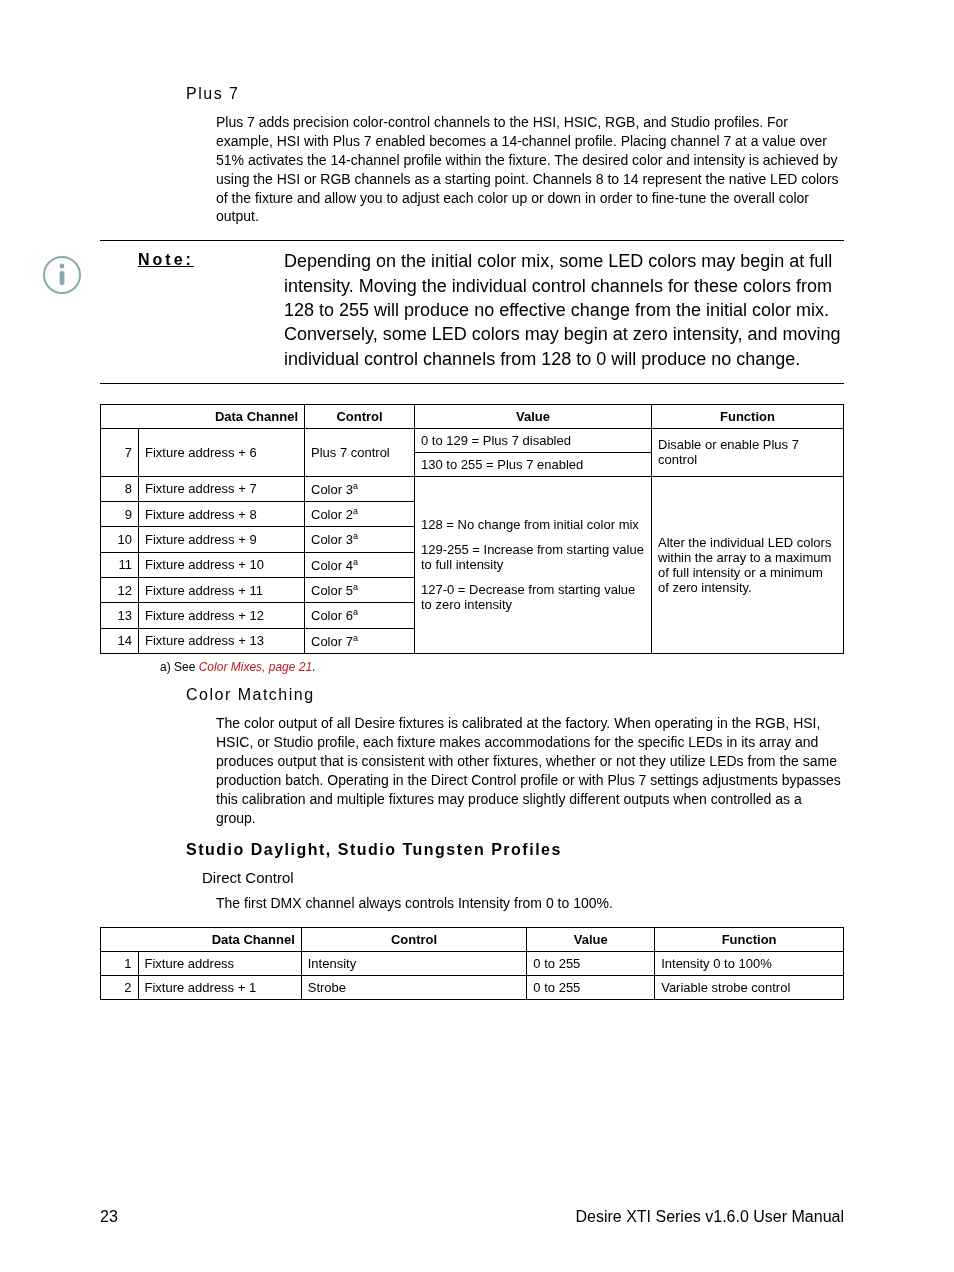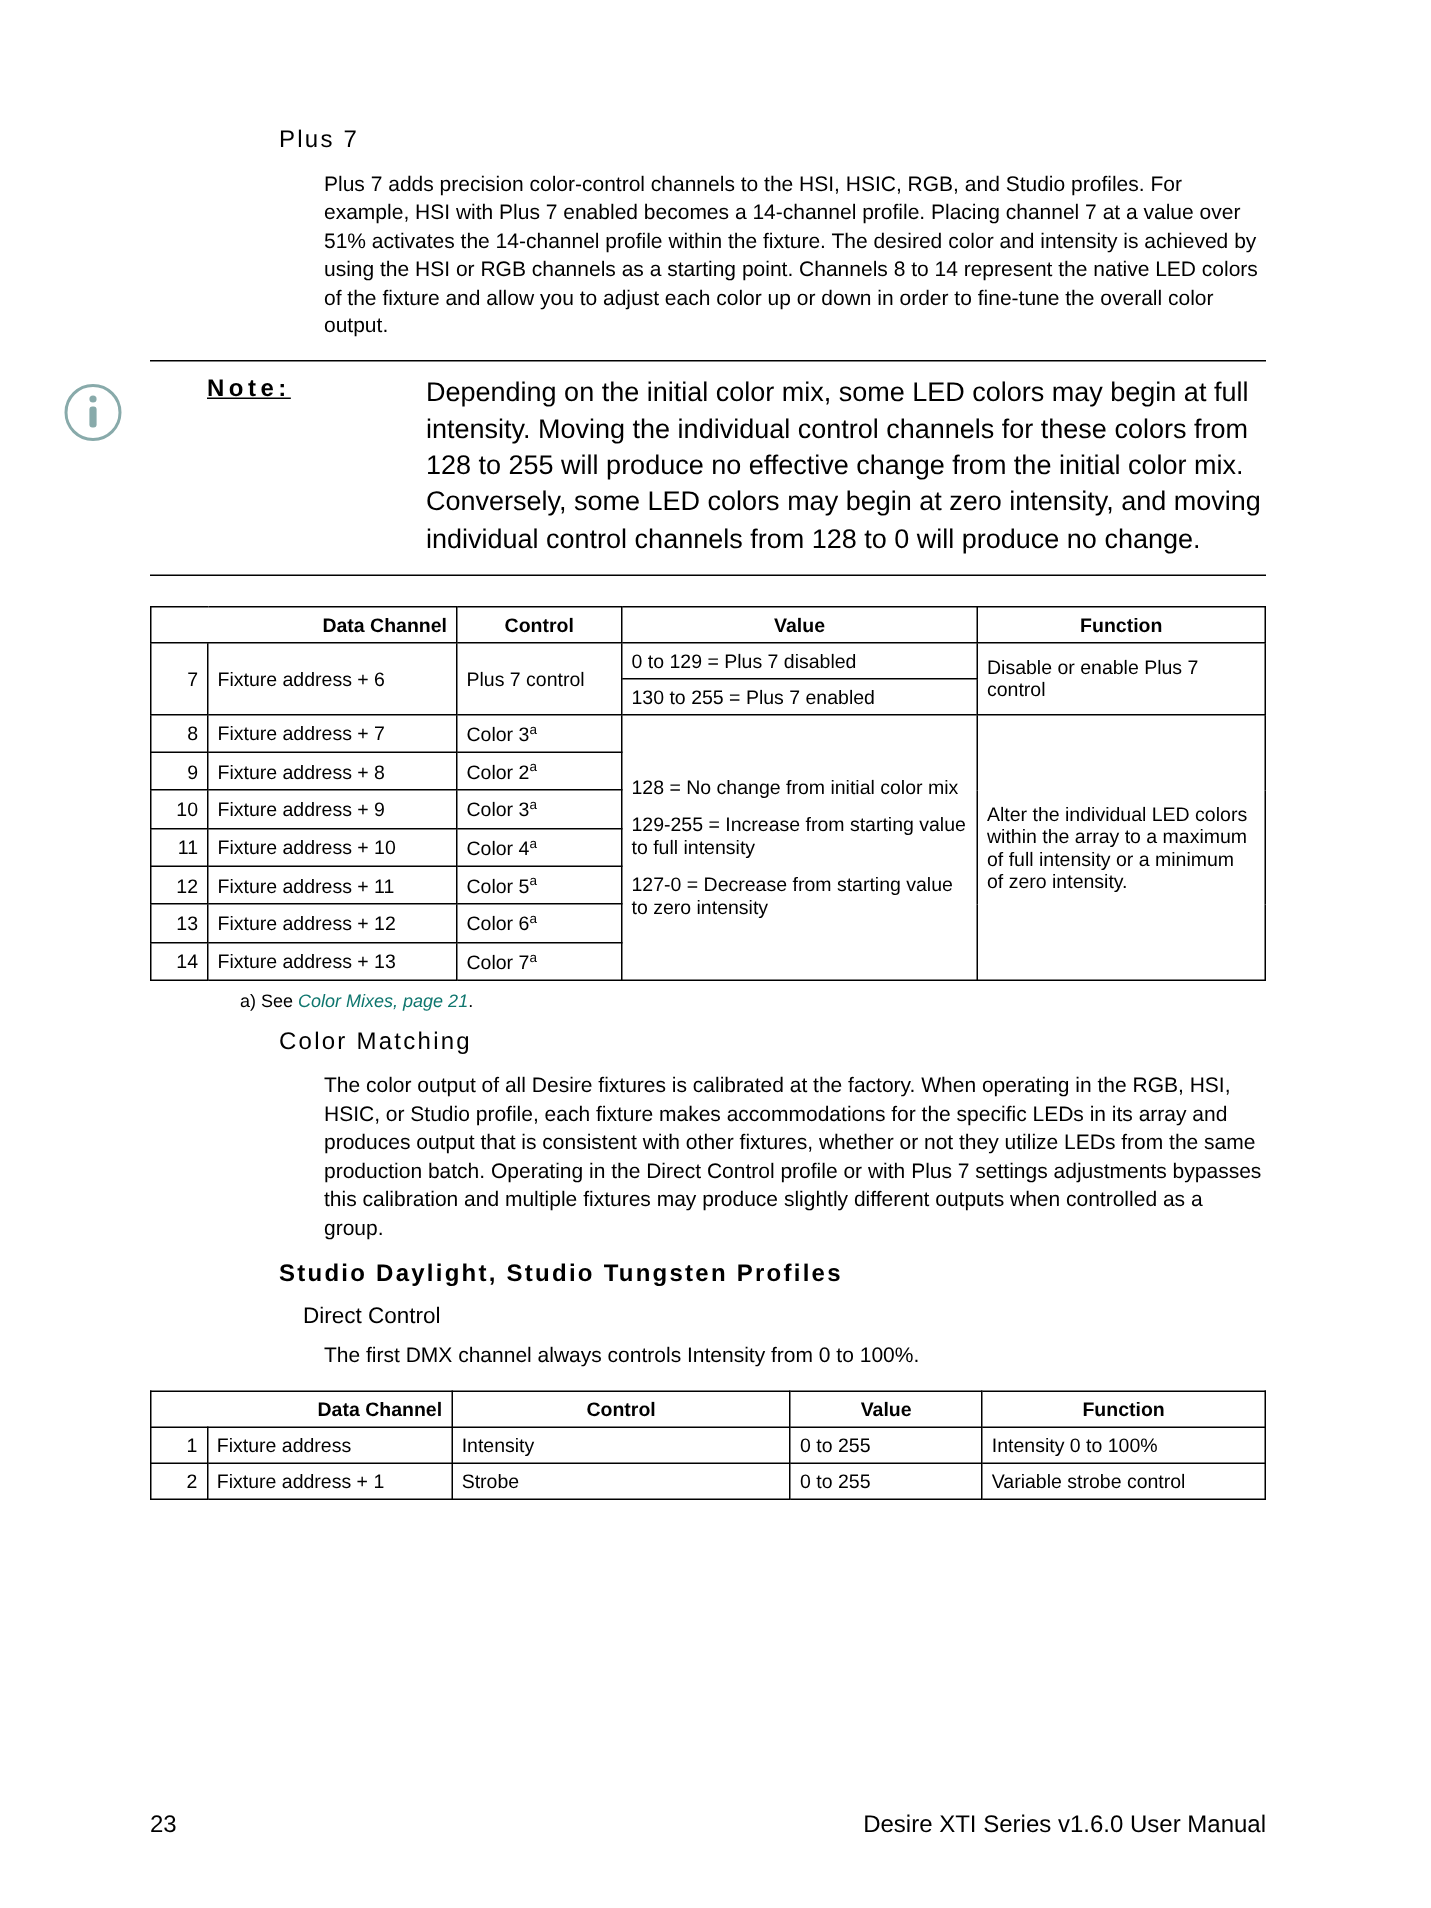--- a/index.html
+++ b/index.html
@@ -72,21 +72,21 @@
   .col-idx { width: 38px; text-align: right; }
   .col-chan { width: 166px; }
   .col-ctrl { width: 110px; }
   .col-val {}
   .col-fn { width: 192px; }
   .sup { font-size: 9px; vertical-align: super; }
   .footnote {
     font-size: 12px;
     margin: 4px 0 12px 60px;
   }
-  .link { color: #0f766e; font-style: italic; text-decoration: none; }
+  .link { color: #b91c1c; font-style: italic; text-decoration: none; }
   .h4 {
     font-size: 15px;
     margin: 0 0 8px 102px;
     font-weight: normal;
   }
   .footer {
     position: absolute;
     bottom: 46px;
     left: 100px;
     right: 80px;

